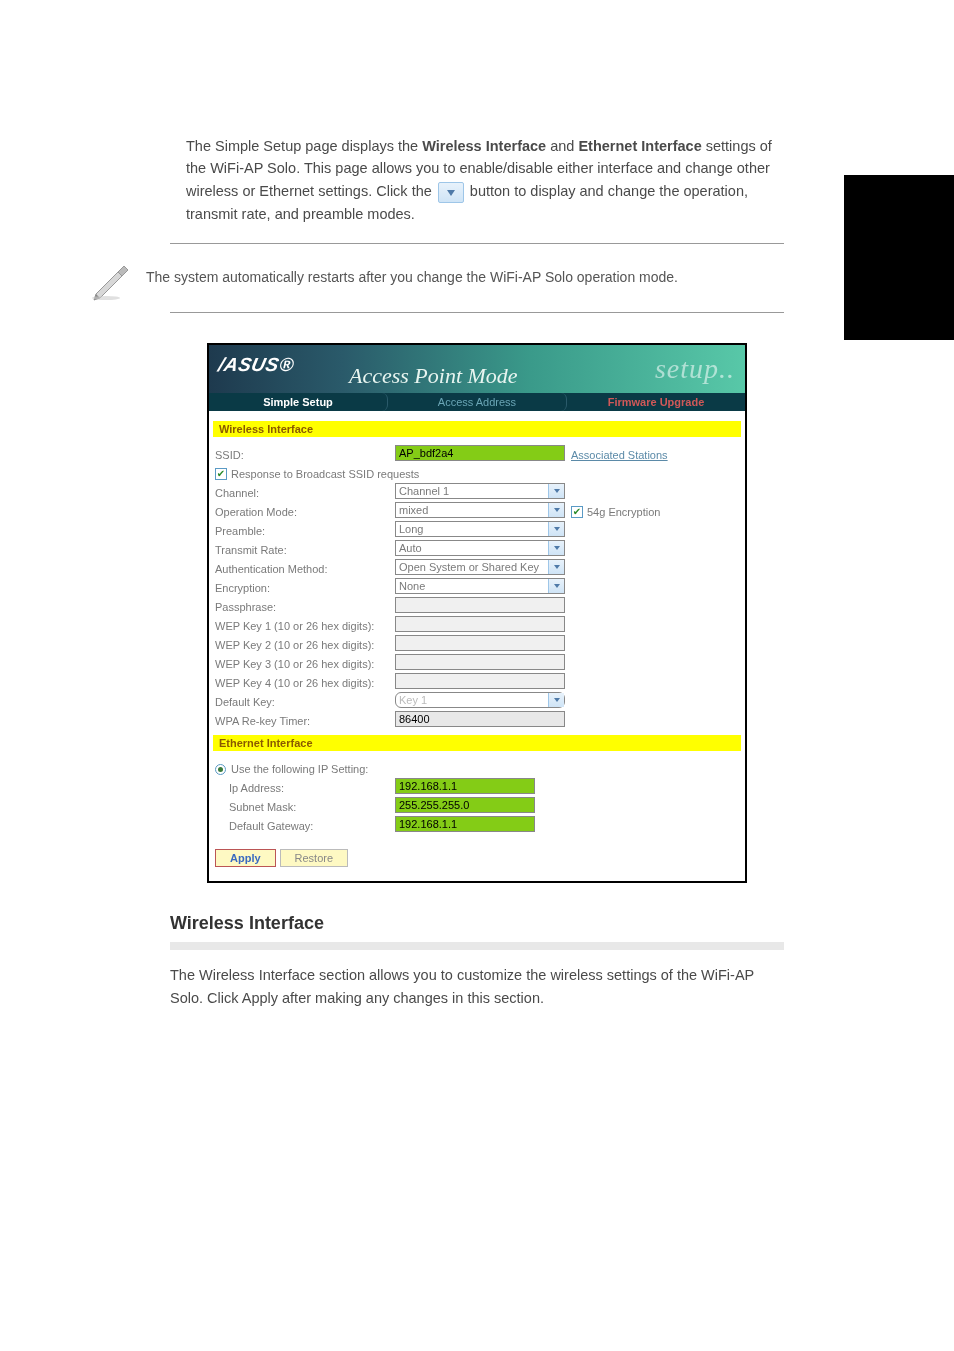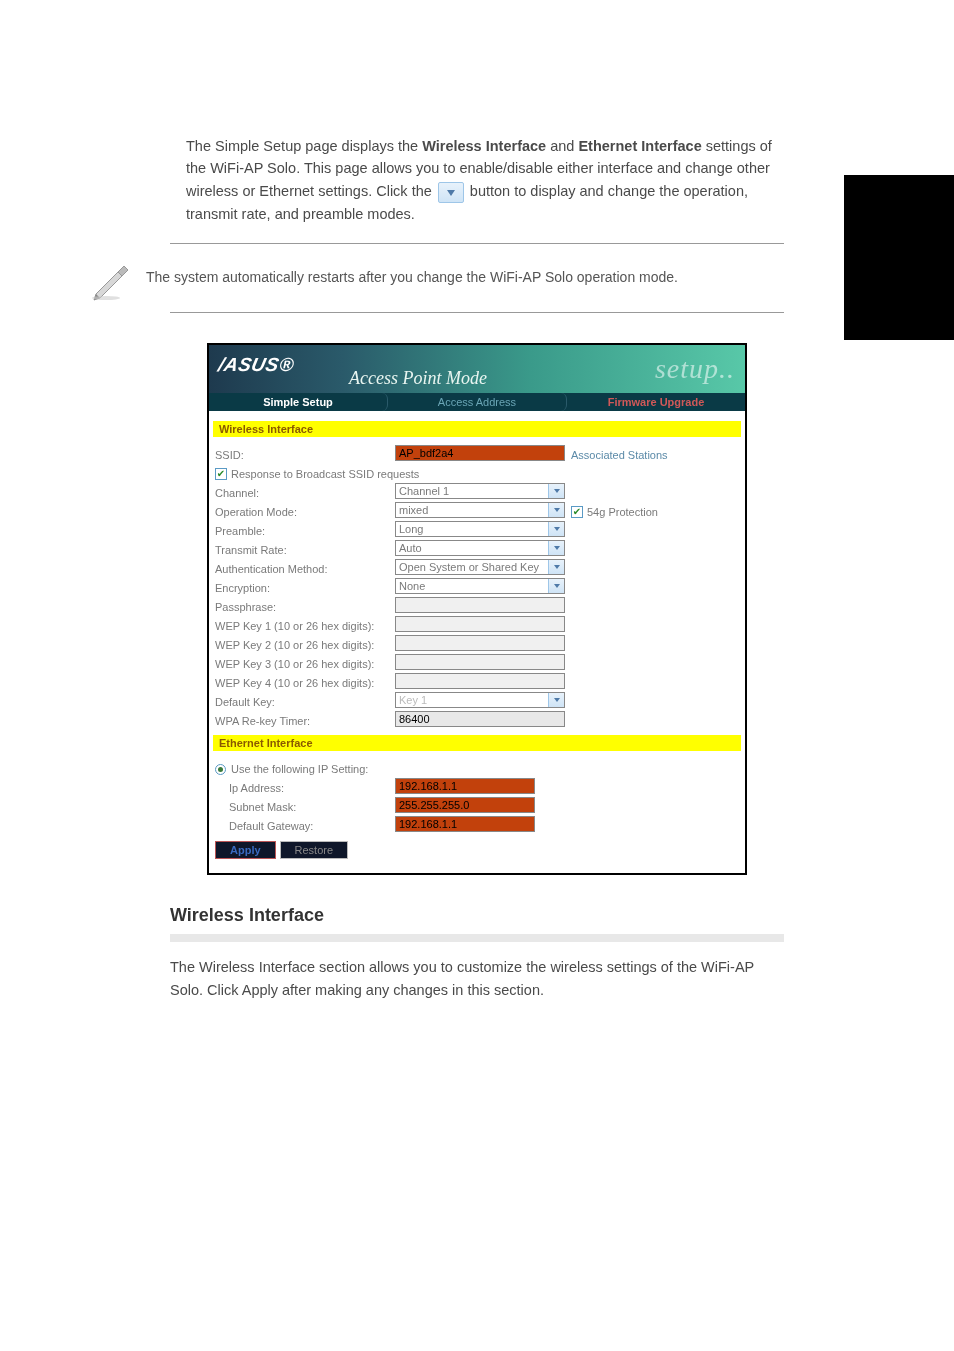--- a/index.html
+++ b/index.html
@@ -97,21 +97,21 @@
     transform: skewX(-12deg);
     padding-top: 5px;
   }
   .ap-mode {
     position: absolute;
     left: 140px;
     bottom: 4px;
     color: #e8f5f0;
     font-family: Georgia, 'Times New Roman', serif;
     font-style: italic;
-    font-size: 18px;
+    font-size: 22px;
   }
   .setup-word {
     position: absolute;
     right: 10px;
     top: 8px;
     color: rgba(255,255,255,0.55);
     font-family: Georgia, serif;
     font-style: italic;
     font-size: 28px;
     letter-spacing: 1px;
@@ -169,21 +169,21 @@
     margin-right: 6px;
     position: relative;
   }
   .ftail { flex: 1; font-size: 11px; display: flex; align-items: center; gap: 4px; }
   .ftxt {
     border: 1px solid #888;
     height: 16px;
     width: 100%;
     font-size: 11px;
     padding: 0 3px;
-    background: #c2410c;
+    background: #84cc16;
   }
   .ftxt.disabled { background: #f0f0f0; color: #999; }
   .fsel {
     border: 1px solid #888;
     height: 16px;
     font-size: 11px;
     padding: 0 3px;
     background: #fff;
     width: 100%;
     display: flex;
@@ -199,21 +199,21 @@
     align-items: center;
     justify-content: center;
     margin-right: -3px;
   }
   .fsel .dd::after {
     content: "";
     border-left: 3px solid transparent;
     border-right: 3px solid transparent;
     border-top: 4px solid #4f7aa8;
   }
-  .fsel.disabled { color: #bbb; }
+  .fsel.disabled { color: #bbb; border-radius: 6px; }
   .chk {
     width: 12px; height: 12px;
     border: 1px solid #5a9ac5;
     display: inline-flex;
     align-items: center;
     justify-content: center;
     font-size: 10px;
     color: #2a8a2a;
     line-height: 1;
     background: #fff;
@@ -228,34 +228,35 @@
     justify-content: center;
     flex: 0 0 auto;
     margin-right: 5px;
   }
   .radio.sel::after {
     content: "";
     width: 5px; height: 5px;
     background: #3a7a3a;
     border-radius: 50%;
   }
-  .assoc-link { color: #5b8aa8; cursor: pointer; }
+  .assoc-link { color: #5b8aa8; cursor: pointer; text-decoration: underline; }
   .btnrow {
     display: flex;
     gap: 0;
     padding: 8px 6px 4px 6px;
   }
   .btn {
     border: 1px solid #b55;
     padding: 2px 14px;
     font-size: 11px;
     color: #3a6ac0;
     font-weight: bold;
-    background: #0f172a;
+    background: #fef9c3;
     cursor: pointer;
+    margin-top: 8px;
   }
   .btn.restore { color: #888; border-color: #bbb; font-weight: normal; margin-left: 4px; }
   .wi-heading {
     font-size: 18px;
     font-weight: bold;
     margin: 10px 0 8px 0;
     color: #333;
   }
   .wi-desc {
     font-size: 14.5px;
@@ -336,21 +337,21 @@
         <div class="frow">
           <div class="flabel">Operation Mode:</div>
           <div class="fctl">
               <div class="fsel">
                 <span>mixed</span>
                 <span class="dd"></span>
               </div>
             </div>
           <div class="ftail">
               <span class="chk">✔</span>
-              <span>54g Protection</span>
+              <span>54g Encryption</span>
             </div>
         </div>
         <div class="frow">
           <div class="flabel">Preamble:</div>
           <div class="fctl">
               <div class="fsel">
                 <span>Long</span>
                 <span class="dd"></span>
               </div>
             </div>

